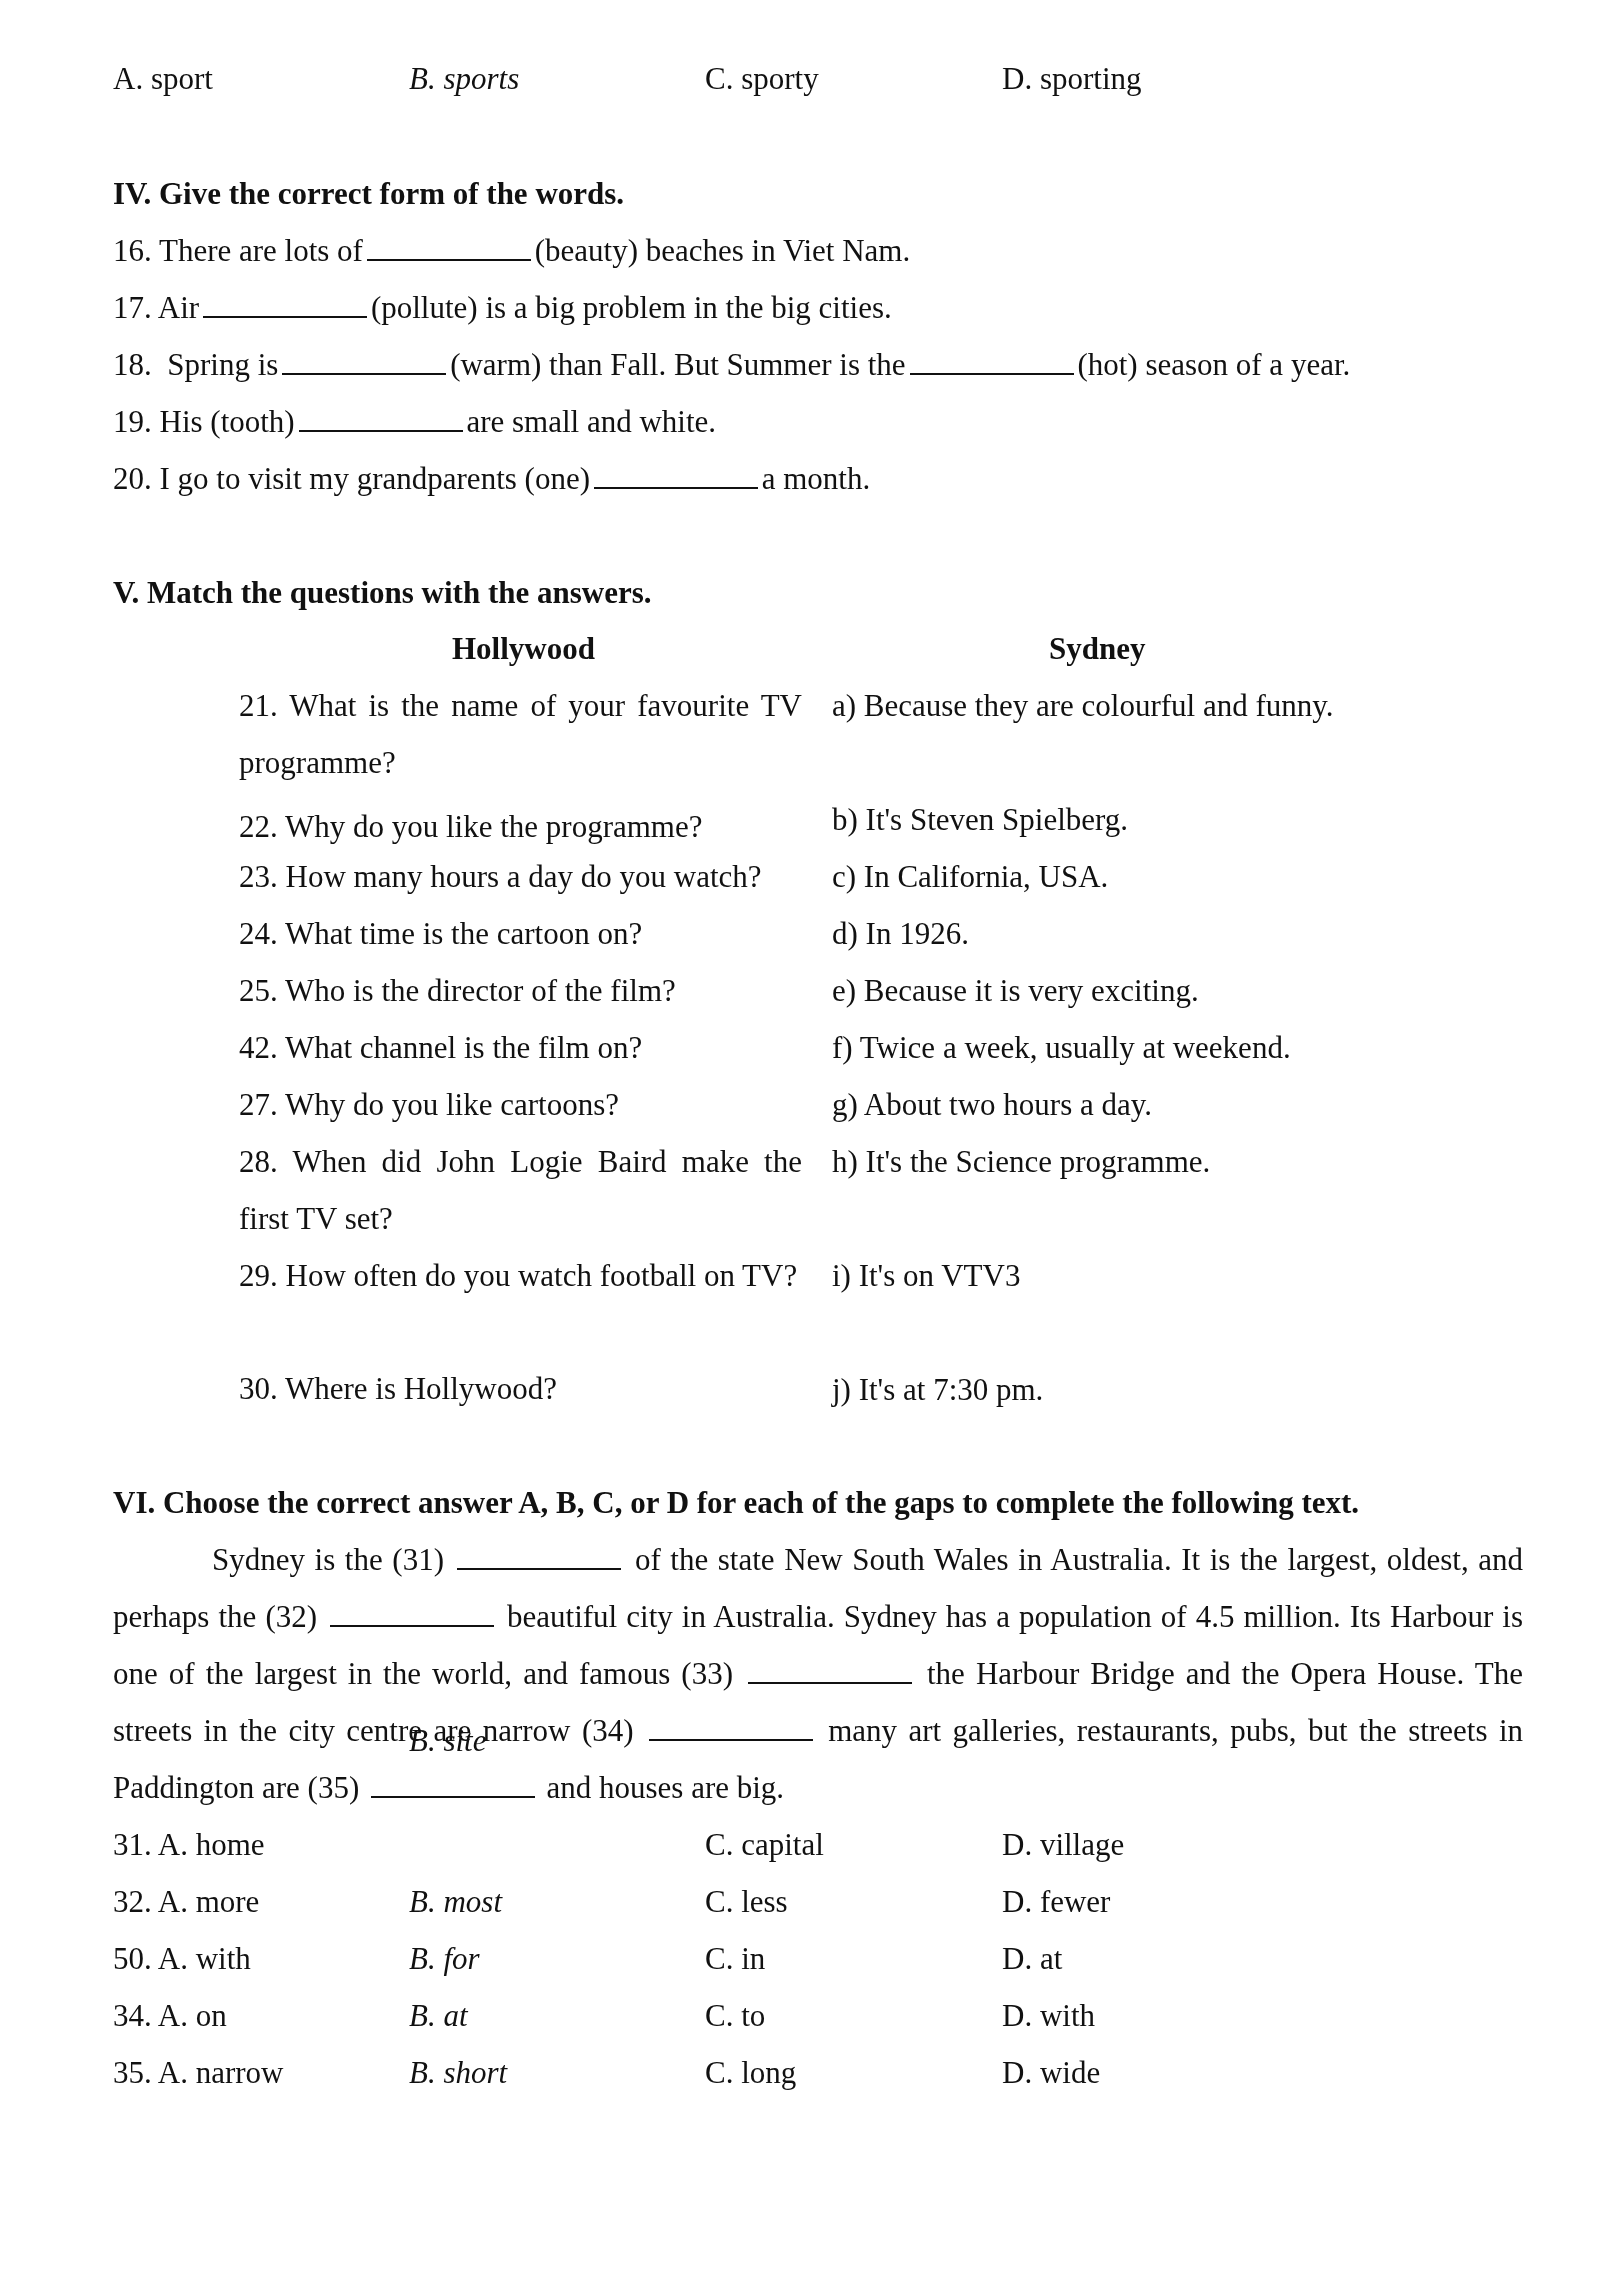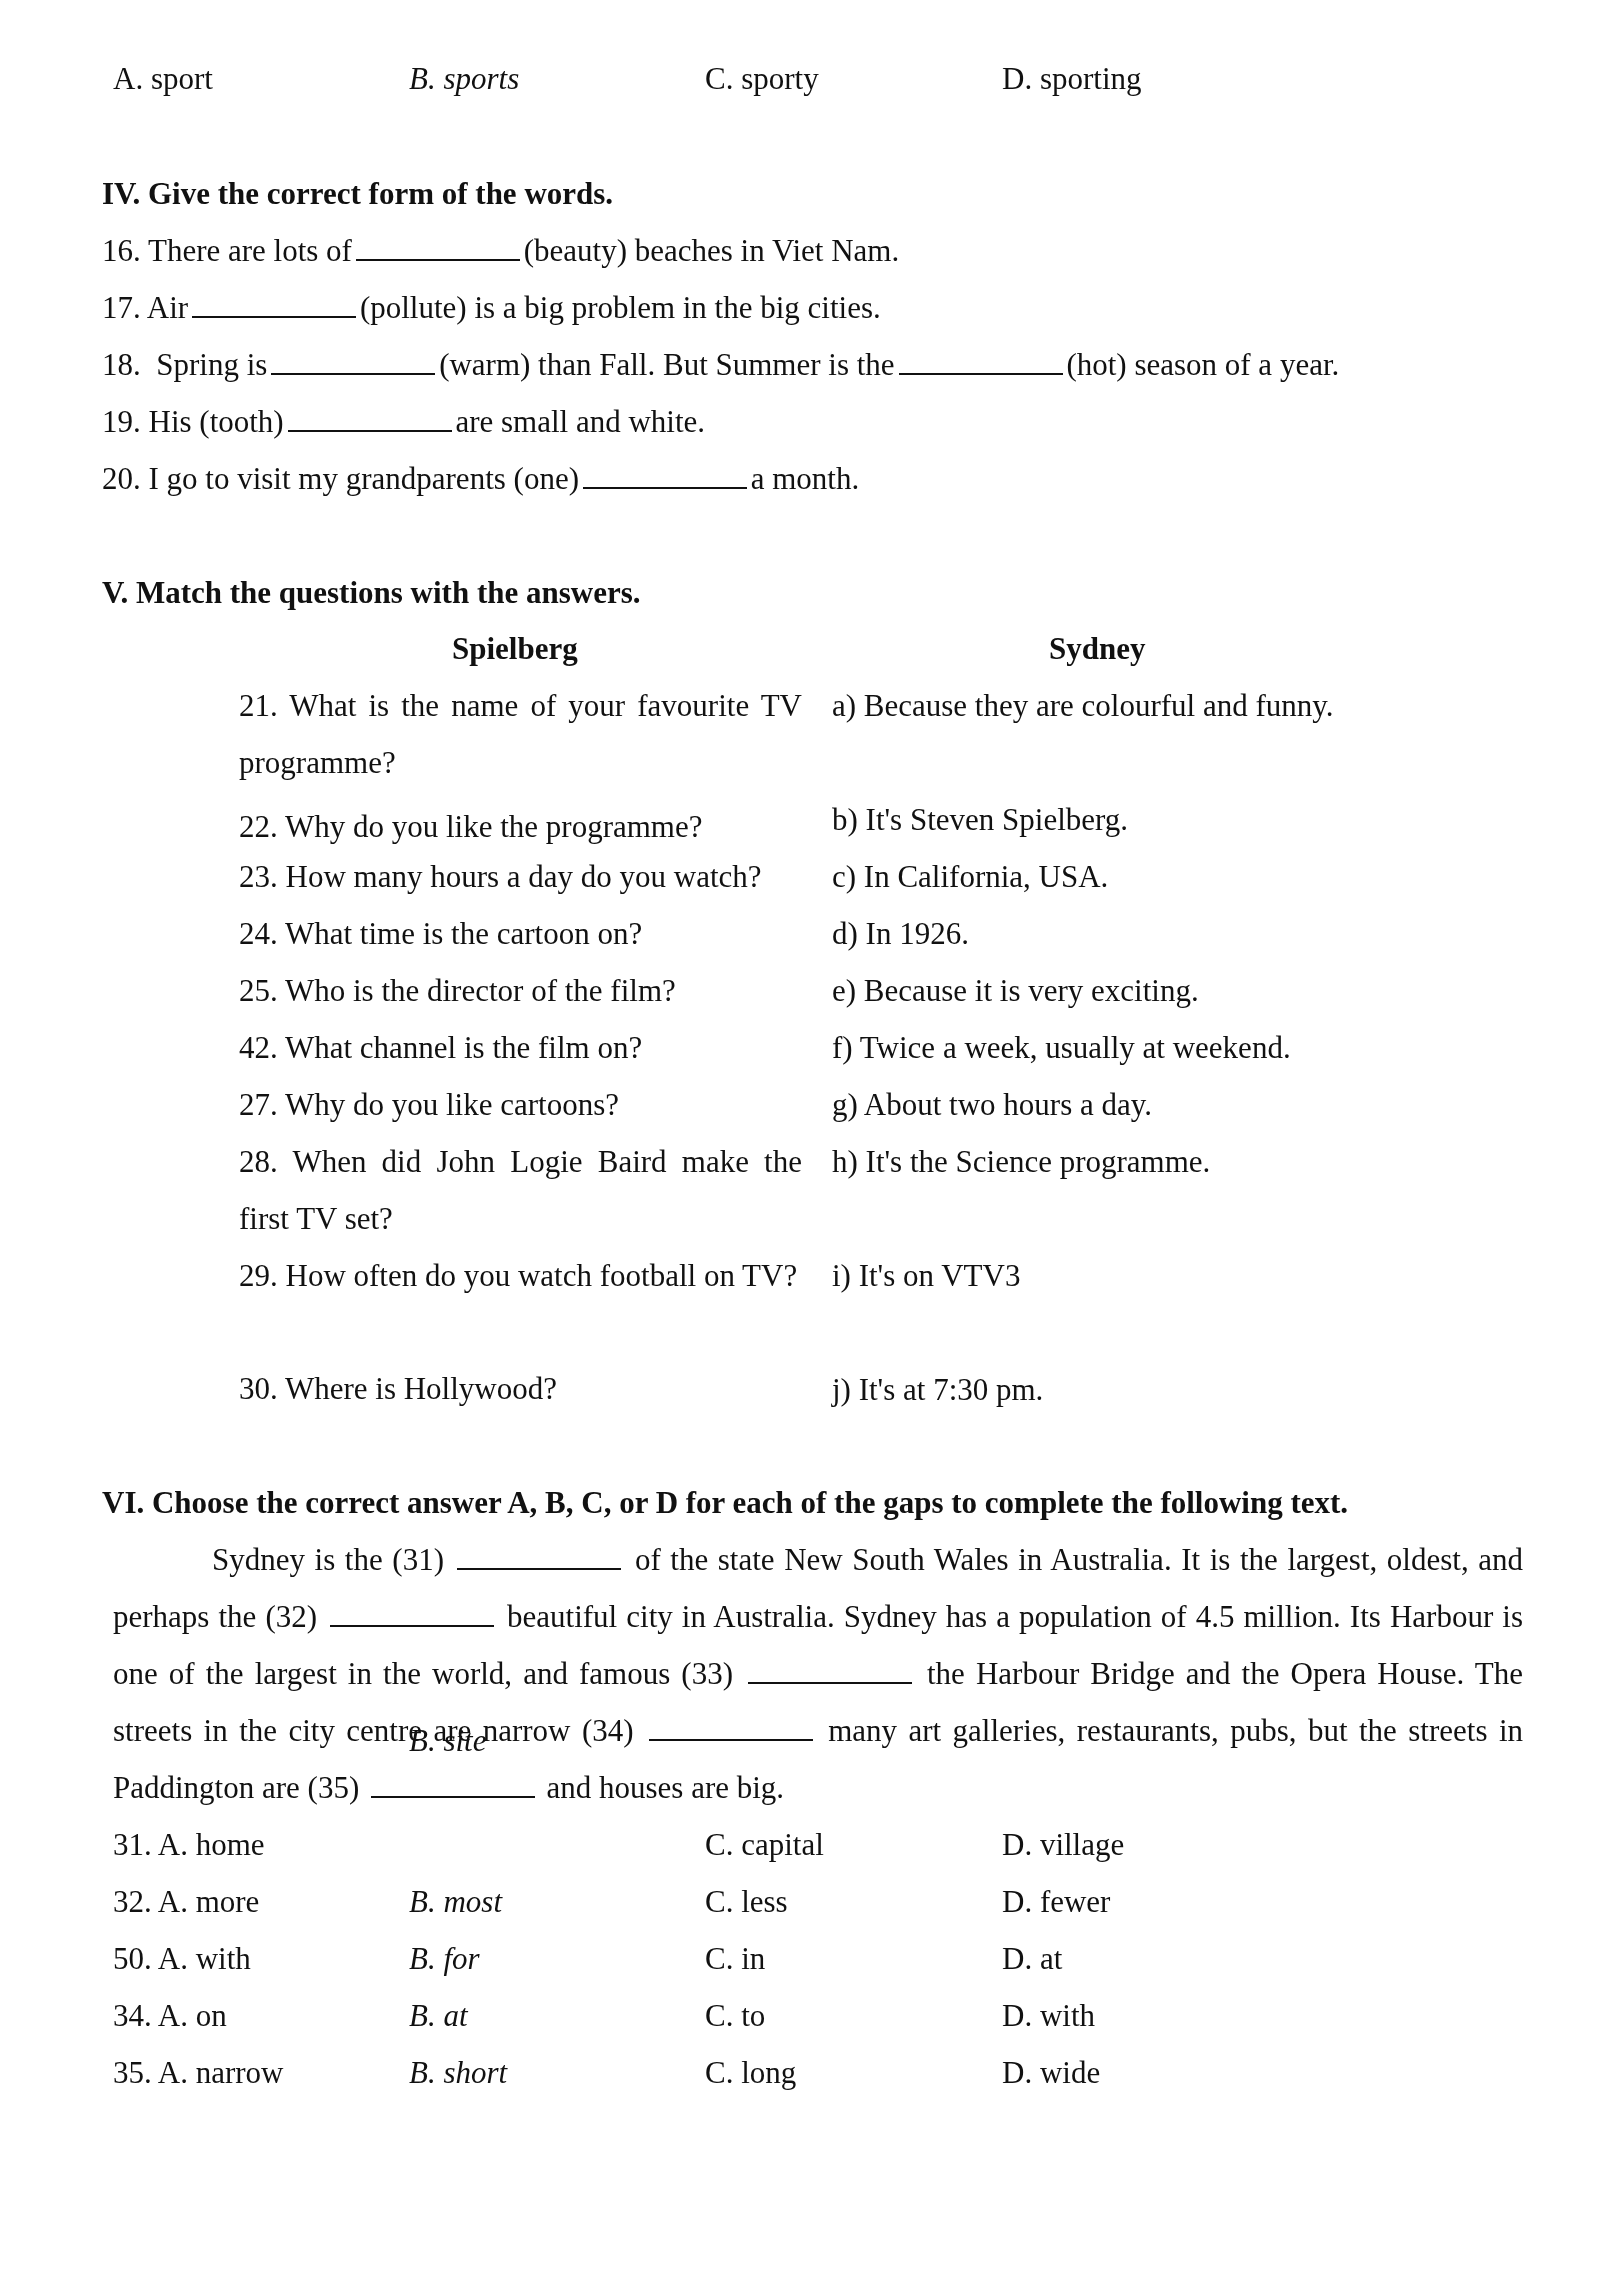--- a/index.html
+++ b/index.html
@@ -1,21 +1,21 @@
 <!DOCTYPE html>
 <html style="font-size:10.5px"><head>
 <meta charset="utf-8">
 <style>
   html, body { margin: 0; padding: 0; background: #ffffff; }
   body {
     width: 1622px; height: 2295px; position: relative; overflow: hidden;
     font-family: "Liberation Serif", "DejaVu Serif", serif;
     font-size: 31px; color: #111111;
   }
-  .line { position: absolute; left: 102px; white-space: nowrap; line-height: 39px; }
+  .line { position: absolute; left: 113px; white-space: nowrap; line-height: 39px; }
   .bold { font-weight: bold; }
   .opt { position: absolute; white-space: nowrap; line-height: 39px; }
   .c1 { left: 113px; } .c2 { left: 409px; font-style: italic; } .c3 { left: 705px; } .c4 { left: 1002px; }
   .blank { display: inline-block; width: 164px; border-bottom: 2px solid #111; height: 26px; vertical-align: baseline; margin: 0 3.9px; }
   .qcol { position: absolute; left: 239px; width: 563px; line-height: 57px; text-align: justify; }
   .acol { position: absolute; left: 832px; white-space: nowrap; line-height: 39px; }
   .hdr { position: absolute; font-weight: bold; white-space: nowrap; line-height: 39px; }
   .para { position: absolute; left: 113px; width: 1410px; line-height: 57px; text-align: justify; text-align-last: left; }
   .indent { display: inline-block; width: 99px; }
 </style>
@@ -40,21 +40,21 @@
   <span style="white-space:pre">18.  Spring is</span><span class="blank"></span><span>(warm) than Fall. But Summer is the</span><span class="blank"></span><span>(hot) season of a year.</span>
 </div>
 <div class="line" style="top:402px">
   <span>19. His (tooth)</span><span class="blank"></span><span>are small and white.</span>
 </div>
 <div class="line" style="top:459px">
   <span>20. I go to visit my grandparents (one)</span><span class="blank"></span><span>a month.</span>
 </div>
 
 <div class="line bold" style="top:573px">V. Match the questions with the answers.</div>
-<div class="hdr" style="top:629px; left:452px">Spielberg</div>
+<div class="hdr" style="top:629px; left:452px">Hollywood</div>
 <div class="hdr" style="top:629px; left:1049px">Sydney</div>
 
 <div class="qcol" style="top:677px">21. What is the name of your favourite TV programme?</div>
 <div class="acol" style="top:686px">a) Because they are colourful and funny.</div>
 
 <div class="qcol" style="top:798px">22. Why do you like the programme?</div>
 <div class="acol" style="top:800px">b) It's Steven Spielberg.</div>
 
 <div class="qcol" style="top:848px">23. How many hours a day do you watch?</div>
 <div class="acol" style="top:857px">c) In California, USA.</div>

